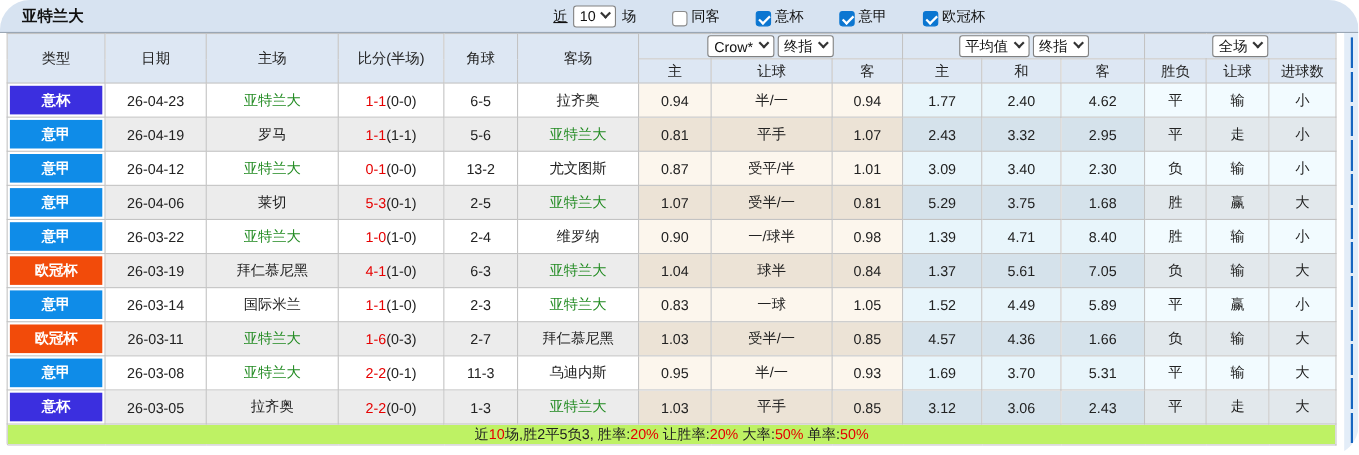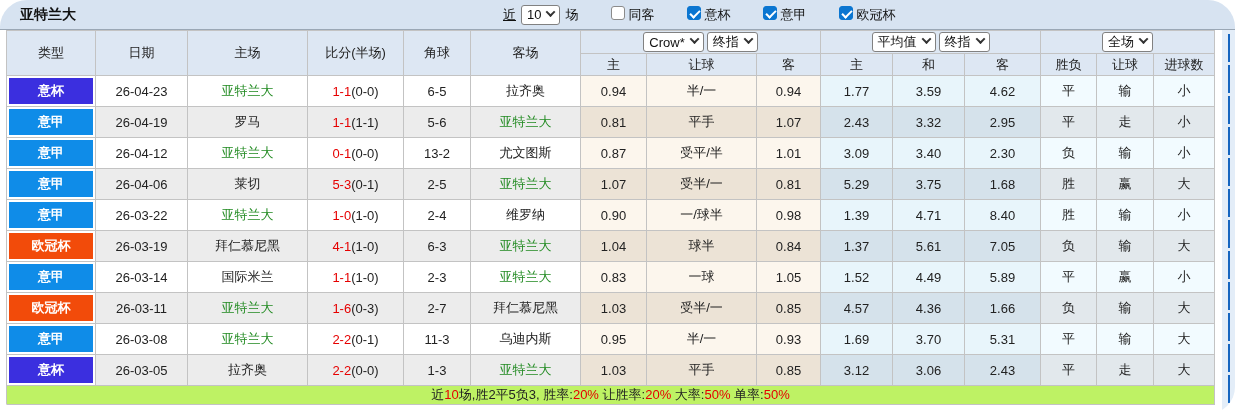--- a/index.html
+++ b/index.html
@@ -6,21 +6,21 @@
   html,body { background:#fff; }
   body { font-family:"Liberation Sans","DejaVu Sans",sans-serif; }
   .screen { position:relative; width:1235px; height:414px; background:#fff; overflow:hidden;border-radius:27px; }
 
   
   .topbar { position:absolute; left:0; top:0; width:1235px; height:30px;
     background:#d7e3f1; border-bottom:1px solid #9aa7b5; }
   .title { position:absolute; left:20px; top:6px; font-size:14px; font-weight:bold; color:#111; }
   .controls { position:absolute; left:503px; top:0; height:29px; display:flex; align-items:center; gap:5px; font-size:13px; color:#111; }
   .controls a { color:#111; text-decoration:underline; cursor:pointer; }
-  .cbwrap { display:flex; align-items:flex-start; gap:3px; margin-left:4px;padding-left:24px; }
+  .cbwrap { display:flex; align-items:flex-end; gap:3px; margin-left:4px;padding-left:24px; }
   .cb { display:inline-block; width:14px; height:14px; border:1px solid #8b8b8b; border-radius:3px; background:#fff; position:relative; cursor:pointer; }
   .cb.checked { background:#0b76d1; border-color:#0b76d1; }
   .cb.checked::after { content:""; position:absolute; left:4px; top:1px; width:4px; height:8px;
     border-right:2px solid #fff; border-bottom:2px solid #fff; transform:rotate(45deg); }
 
   
   .sel { display:inline-flex; align-items:center; justify-content:space-between; gap:6px;
     background:#fff; border:1px solid #818181; border-radius:3px; height:20px; padding:0 5px;
     font-size:13px; color:#111; cursor:pointer; }
   .sel .chev { width:7px; height:7px; border-right:2px solid #333; border-bottom:2px solid #333;
@@ -181,21 +181,21 @@
       <span class="score-ft">1-1</span><span class="score-ht">(0-0)</span>
     </td>
     <td>6-5</td>
     <td>
       <span>拉齐奥</span>
     </td>
     <td class="t-warm">0.94</td>
     <td class="t-warm">半/一</td>
     <td class="t-warm">0.94</td>
     <td class="t-blue">1.77</td>
-    <td class="t-blue">3.59</td>
+    <td class="t-blue">2.40</td>
     <td class="t-blue">4.62</td>
     <td class="t-blue2 green">平</td>
     <td class="t-blue2 blue">输</td>
     <td class="t-blue2 blue">小</td>
   </tr>
         <tr>
     <td class="league-cell">
       <div class="badge" style="background: rgb(15, 140, 232);">意甲</div>
     </td>
     <td>26-04-19</td>

